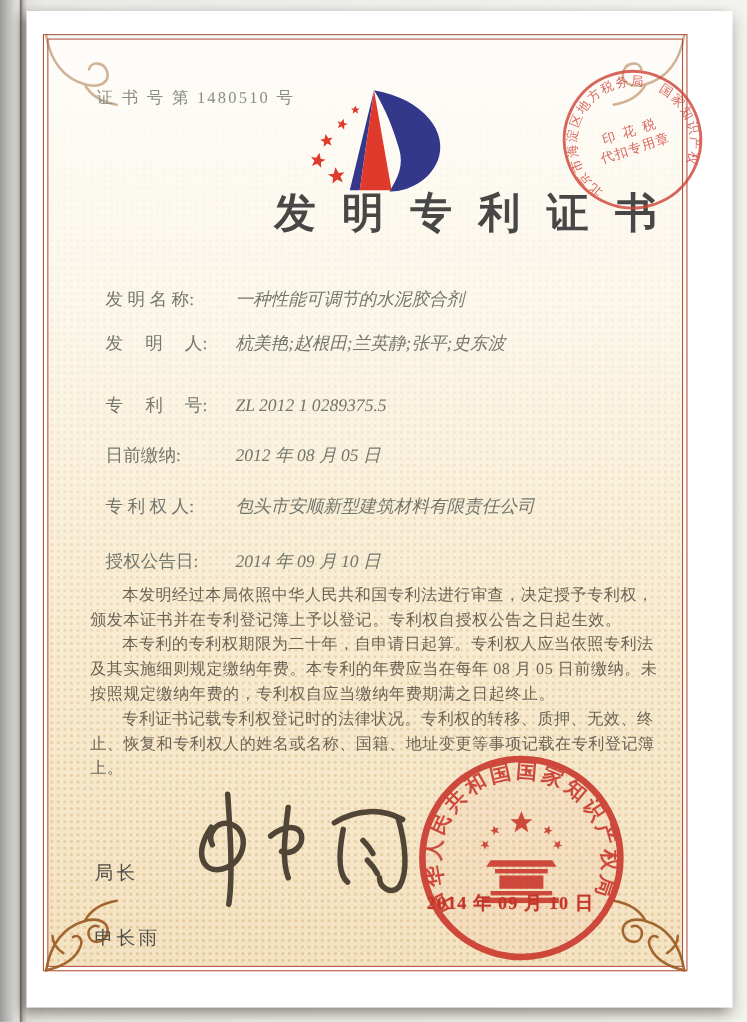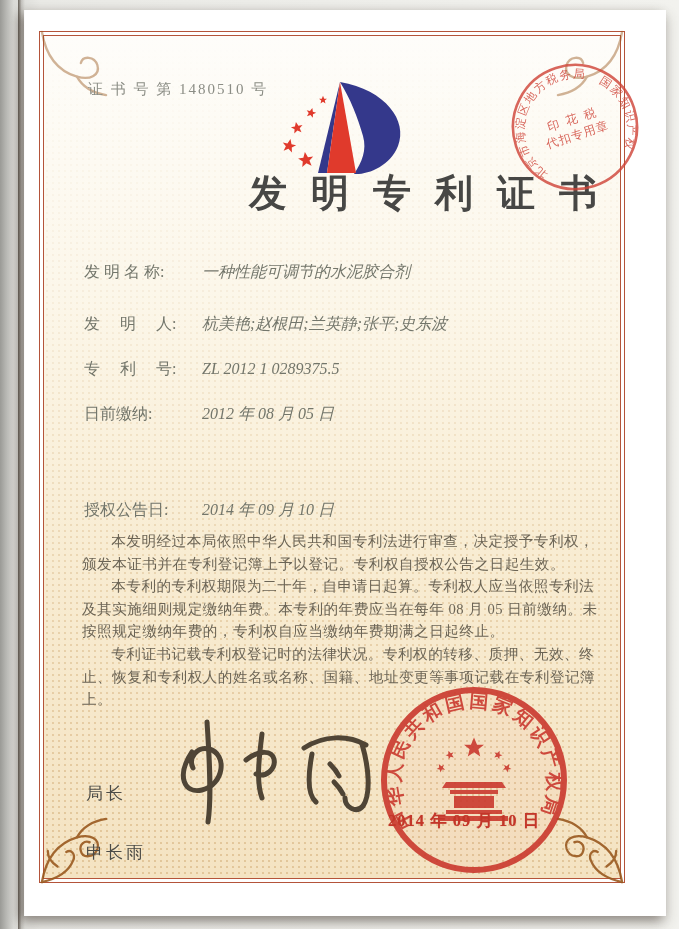--- a/index.html
+++ b/index.html
@@ -34,21 +34,21 @@
     position:absolute;left:64px;top:70px;
     font-size:15px;color:#8b8d85;letter-spacing:2px;
   }
   .logo{position:absolute;left:242px;top:66px;width:150px;height:108px;}
   .title{
     position:absolute;left:19px;right:45px;top:158px;
     text-align:right;font-size:38px;font-weight:bold;color:#474745;
     letter-spacing:24px;text-indent:24px;
   }
   .field-row{position:absolute;left:60px;right:40px;font-size:16px;color:#73766b;white-space:nowrap;}
-  .field-label{display:inline-block;min-width:112px;}
+  .field-label{display:inline-block;min-width:112px;margin-left:12px;}
   .field-value{margin-left:6px;font-style:italic;}
   .paras{position:absolute;left:58px;right:60px;top:520px;color:#6b6455;}
   .paras p{margin:0;font-size:14.6px;line-height:22.6px;text-indent:2em;letter-spacing:.5px;}
   .officer{position:absolute;left:62px;top:736px;font-size:17px;color:#4b4b47;letter-spacing:3px;}
   .officer div{margin-bottom:13px;margin-top:36px;}
   .sig{position:absolute;left:138px;top:698px;width:240px;height:122px;}
   .seal{position:absolute;left:352px;top:672px;width:196px;height:196px;}
   .seal-date{
     position:absolute;left:364px;top:800px;width:180px;
     font-size:16.5px;font-weight:bold;color:#c33629;letter-spacing:1px;white-space:nowrap;
@@ -115,28 +115,31 @@
       <use href="#star" transform="translate(31,52) scale(0.62) rotate(-10)" fill="#e03a2c"></use>
       <use href="#star" transform="translate(23,70) scale(0.72) rotate(12)" fill="#e03a2c"></use>
       <use href="#star" transform="translate(40,84) scale(0.8) rotate(-8)" fill="#e03a2c"></use>
     </svg>
 
     <div class="title">发明专利证书</div>
 
     <div class="field-row" style="top:252px">
       <span class="field-label">发 明 名 称:</span><span class="field-value">一种性能可调节的水泥胶合剂</span>
     </div>
-    <div class="field-row" style="top:304px">
+    <div class="field-row" style="top:292px">
       <span class="field-label">发　 明　 人:</span><span class="field-value">杭美艳;赵根田;兰英静;张平;史东波</span>
     </div>
     <div class="field-row" style="top:349px">
       <span class="field-label">专　 利　 号:</span><span class="field-value">ZL 2012 1 0289375.5</span>
     </div>
     <div class="field-row" style="top:394px">
       <span class="field-label">日前缴纳:</span><span class="field-value">2012 年 08 月 05 日</span>
+    </div>
+    <div class="field-row" style="top:440px">
+      <span class="field-label">专 利 权 人:</span><span class="field-value">包头市安顺新型建筑材料有限责任公司</span>
     </div>
     <div class="field-row" style="top:490px">
       <span class="field-label">授权公告日:</span><span class="field-value">2014 年 09 月 10 日</span>
     </div>
 
     <div class="paras">
       <p>本发明经过本局依照中华人民共和国专利法进行审查，决定授予专利权，颁发本证书并在专利登记簿上予以登记。专利权自授权公告之日起生效。</p>
       <p>本专利的专利权期限为二十年，自申请日起算。专利权人应当依照专利法及其实施细则规定缴纳年费。本专利的年费应当在每年 08 月 05 日前缴纳。未按照规定缴纳年费的，专利权自应当缴纳年费期满之日起终止。</p>
       <p>专利证书记载专利权登记时的法律状况。专利权的转移、质押、无效、终止、恢复和专利权人的姓名或名称、国籍、地址变更等事项记载在专利登记簿上。</p>
     </div>

